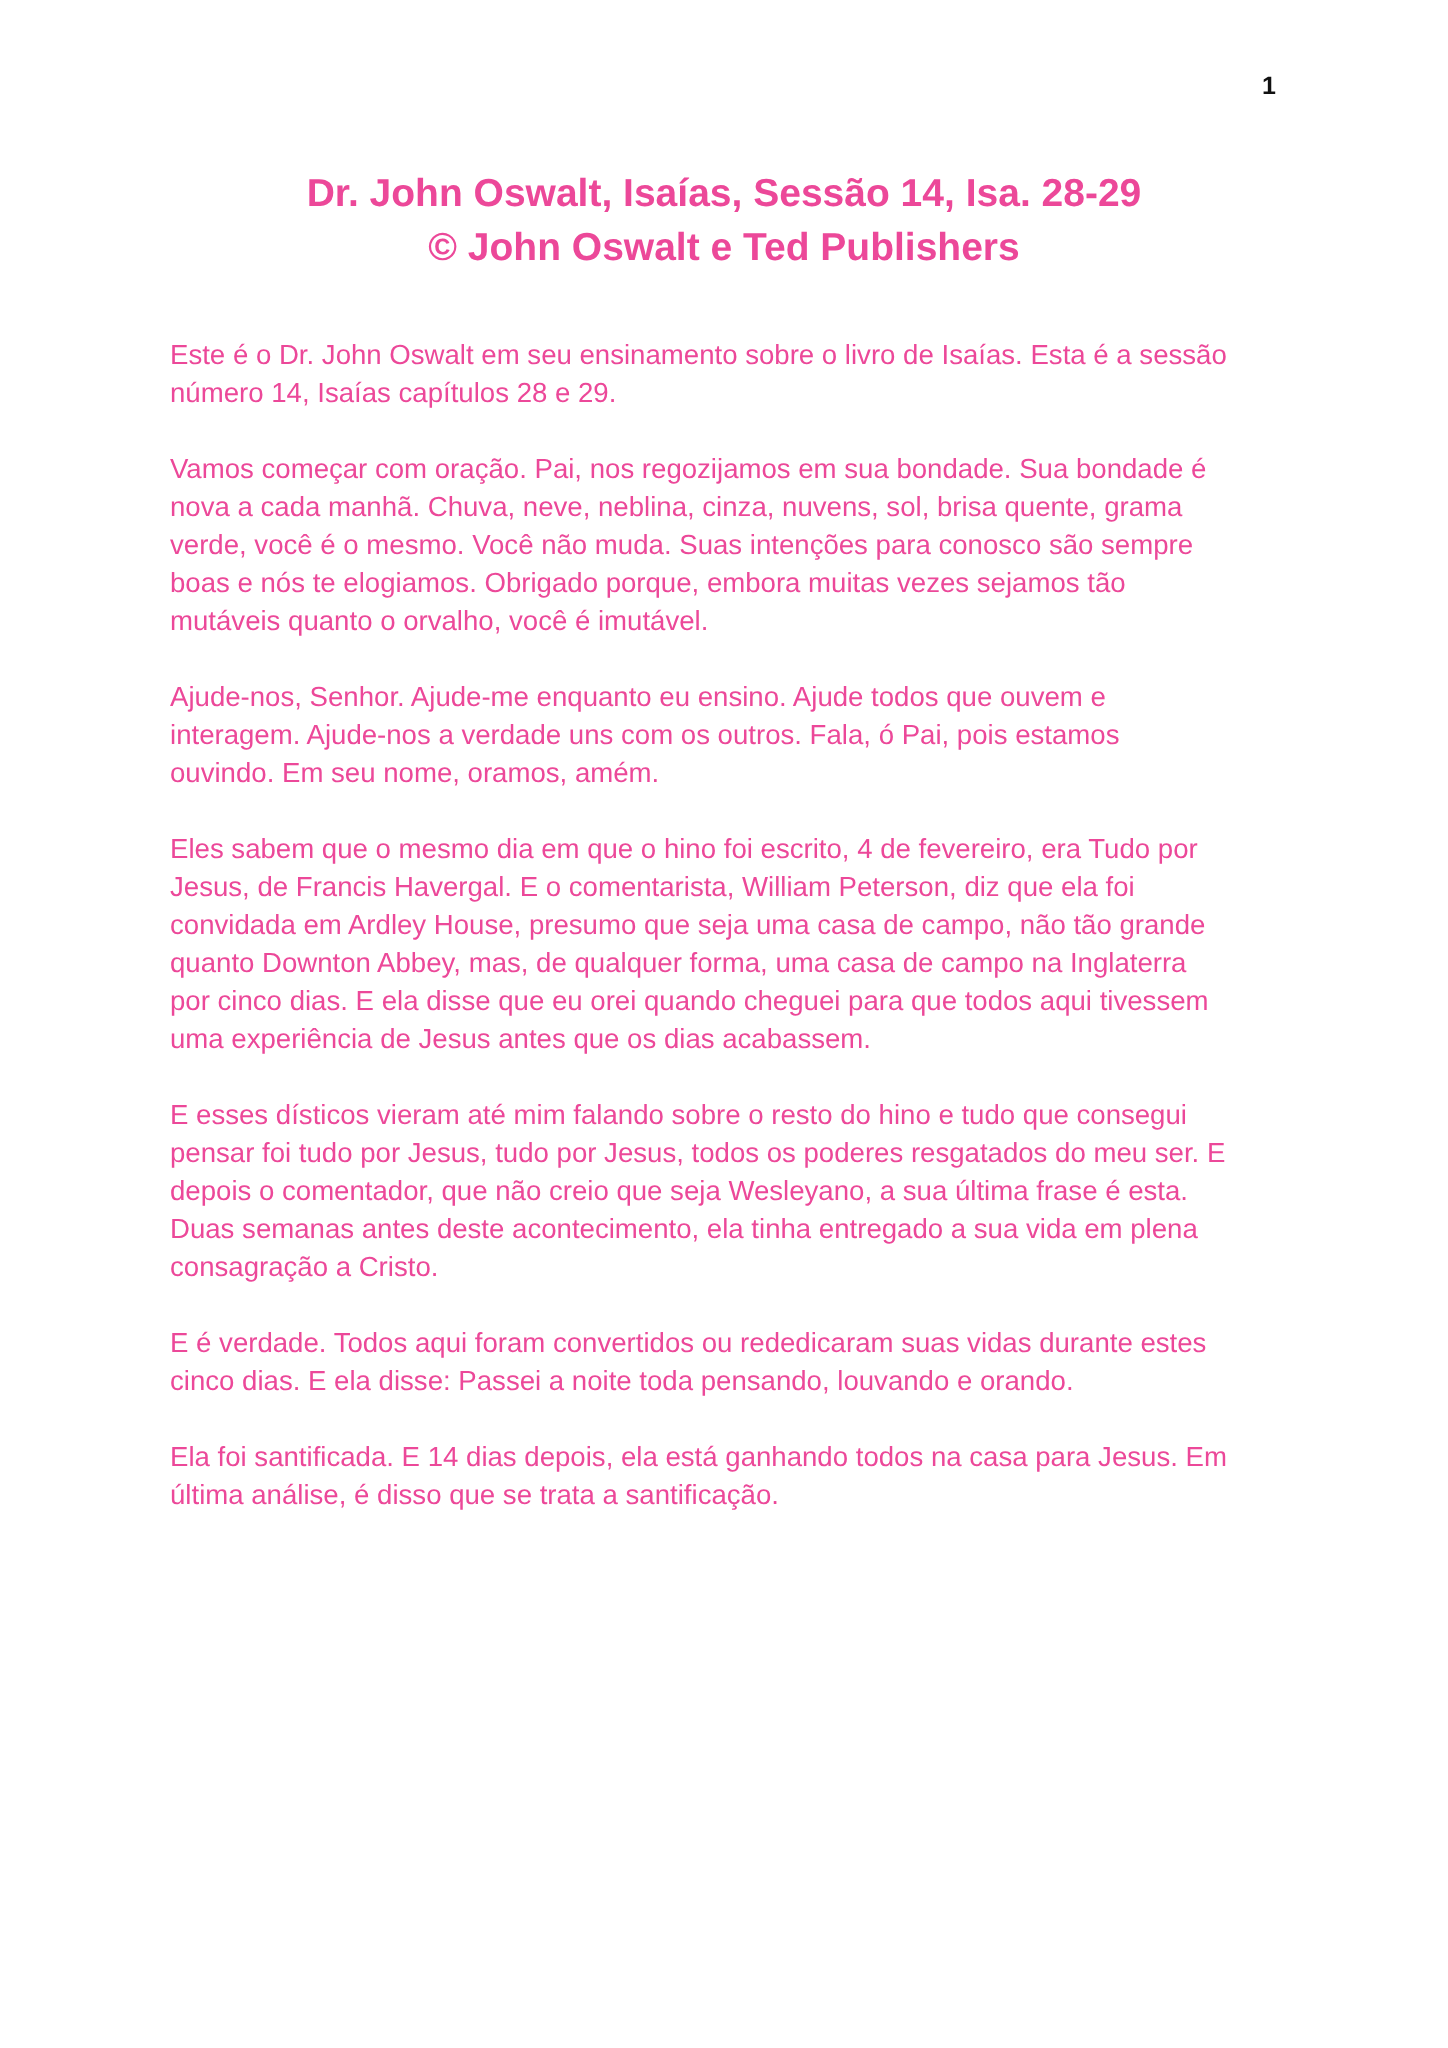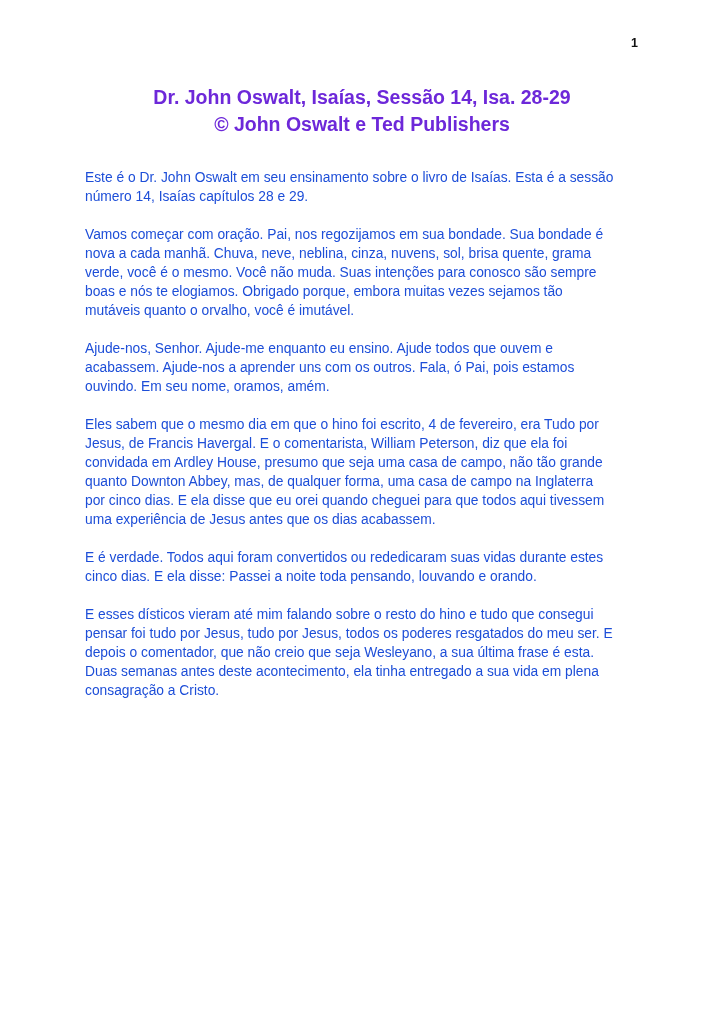--- a/index.html
+++ b/index.html
@@ -26,30 +26,30 @@
   }
   .title-block {
     position: absolute;
     top: 84px;
     left: 0;
     width: 724px;
     text-align: center;
     font-weight: 700;
     font-size: 19.5px;
     line-height: 27px;
-    color: #6d28d9;
+    color: #ec4899;
   }
   .doc-body {
     position: absolute;
     top: 168px;
     left: 85px;
     width: 615px;
     font-size: 13.8px;
     line-height: 19px;
-    color: #1d4ed8;
+    color: #ec4899;
   }
   .doc-body p {
     margin: 0 0 19px 0;
     white-space: pre-line;
   }
 </style>
 </head>
 <body>
 
 <div class="page">
@@ -62,29 +62,31 @@
 
   <div class="doc-body">
     <p>Este é o Dr. John Oswalt em seu ensinamento sobre o livro de Isaías. Esta é a sessão
 número 14, Isaías capítulos 28 e 29.</p>
     <p>Vamos começar com oração. Pai, nos regozijamos em sua bondade. Sua bondade é
 nova a cada manhã. Chuva, neve, neblina, cinza, nuvens, sol, brisa quente, grama
 verde, você é o mesmo. Você não muda. Suas intenções para conosco são sempre
 boas e nós te elogiamos. Obrigado porque, embora muitas vezes sejamos tão
 mutáveis quanto o orvalho, você é imutável.</p>
     <p>Ajude-nos, Senhor. Ajude-me enquanto eu ensino. Ajude todos que ouvem e
-acabassem. Ajude-nos a aprender uns com os outros. Fala, ó Pai, pois estamos
+interagem. Ajude-nos a verdade uns com os outros. Fala, ó Pai, pois estamos
 ouvindo. Em seu nome, oramos, amém.</p>
     <p>Eles sabem que o mesmo dia em que o hino foi escrito, 4 de fevereiro, era Tudo por
 Jesus, de Francis Havergal. E o comentarista, William Peterson, diz que ela foi
 convidada em Ardley House, presumo que seja uma casa de campo, não tão grande
 quanto Downton Abbey, mas, de qualquer forma, uma casa de campo na Inglaterra
 por cinco dias. E ela disse que eu orei quando cheguei para que todos aqui tivessem
 uma experiência de Jesus antes que os dias acabassem.</p>
-    <p>E é verdade. Todos aqui foram convertidos ou rededicaram suas vidas durante estes
-cinco dias. E ela disse: Passei a noite toda pensando, louvando e orando.</p>
     <p>E esses dísticos vieram até mim falando sobre o resto do hino e tudo que consegui
 pensar foi tudo por Jesus, tudo por Jesus, todos os poderes resgatados do meu ser. E
 depois o comentador, que não creio que seja Wesleyano, a sua última frase é esta.
 Duas semanas antes deste acontecimento, ela tinha entregado a sua vida em plena
 consagração a Cristo.</p>
+    <p>E é verdade. Todos aqui foram convertidos ou rededicaram suas vidas durante estes
+cinco dias. E ela disse: Passei a noite toda pensando, louvando e orando.</p>
+    <p>Ela foi santificada. E 14 dias depois, ela está ganhando todos na casa para Jesus. Em
+última análise, é disso que se trata a santificação.</p>
   </div>
 </div>
 
 </body></html>

